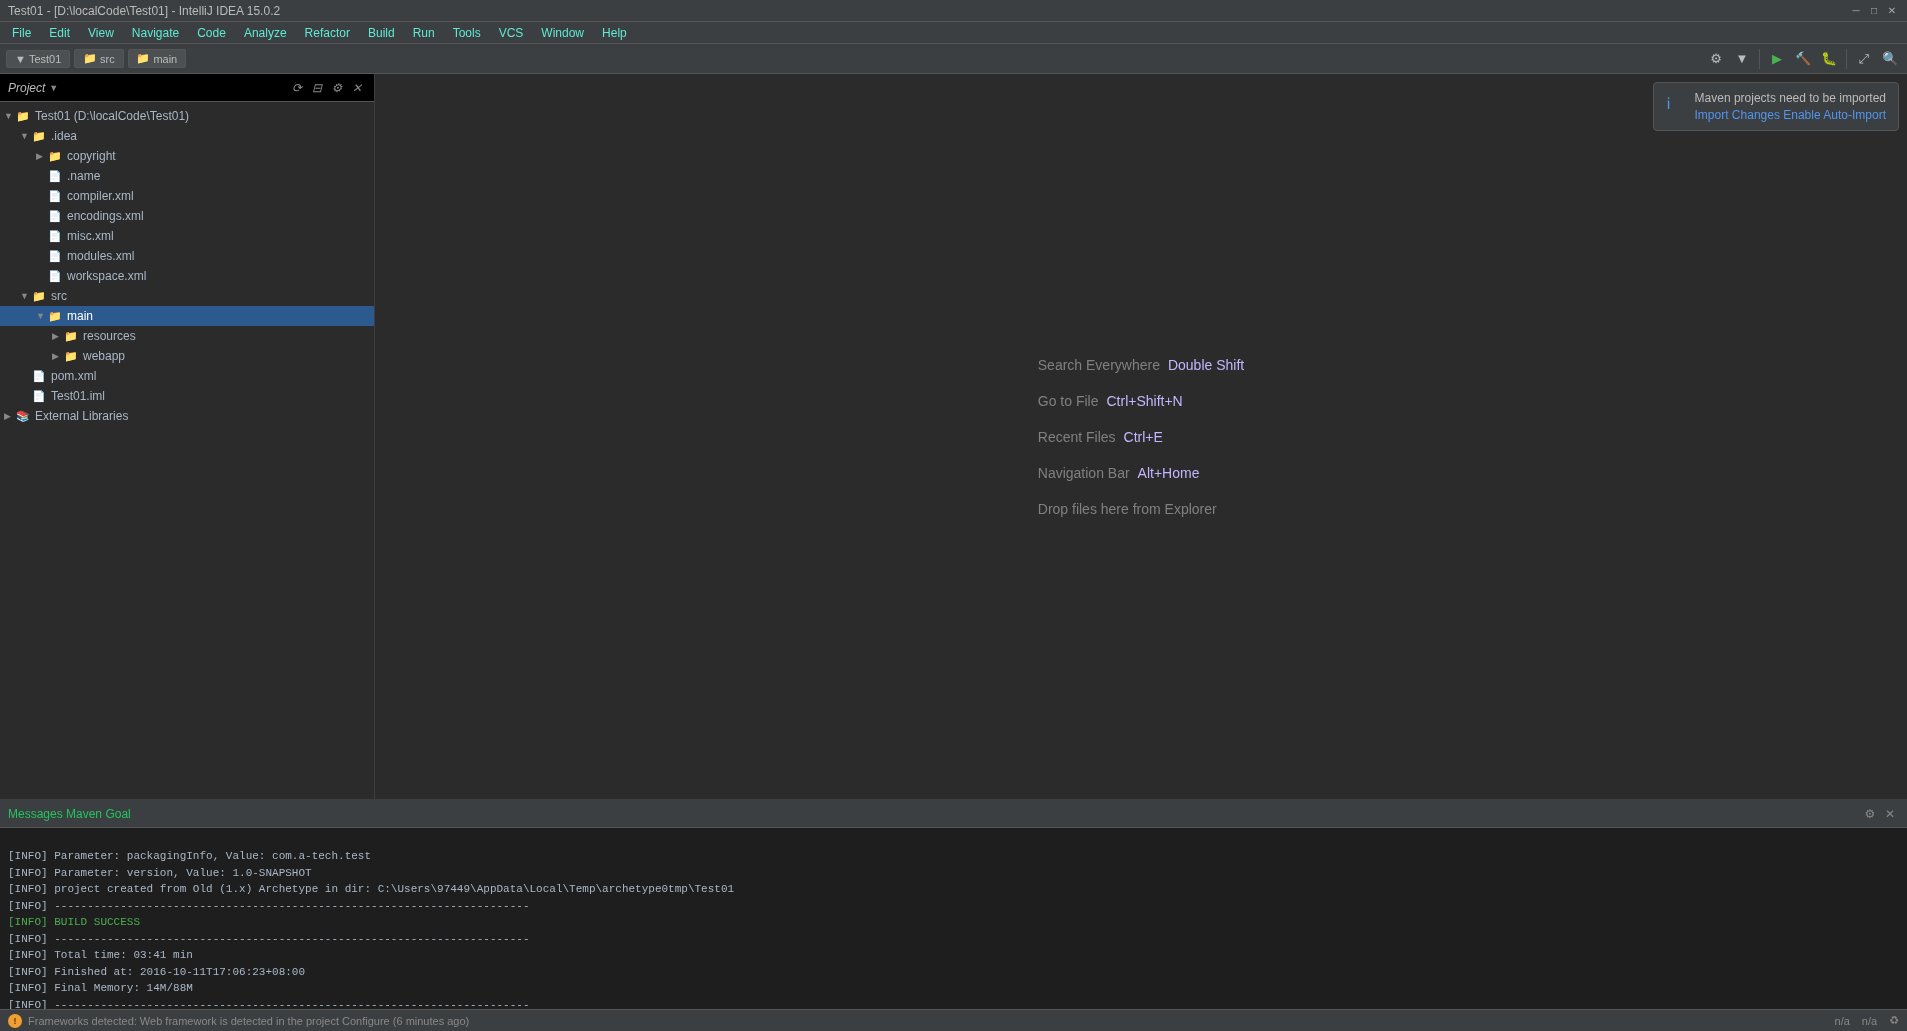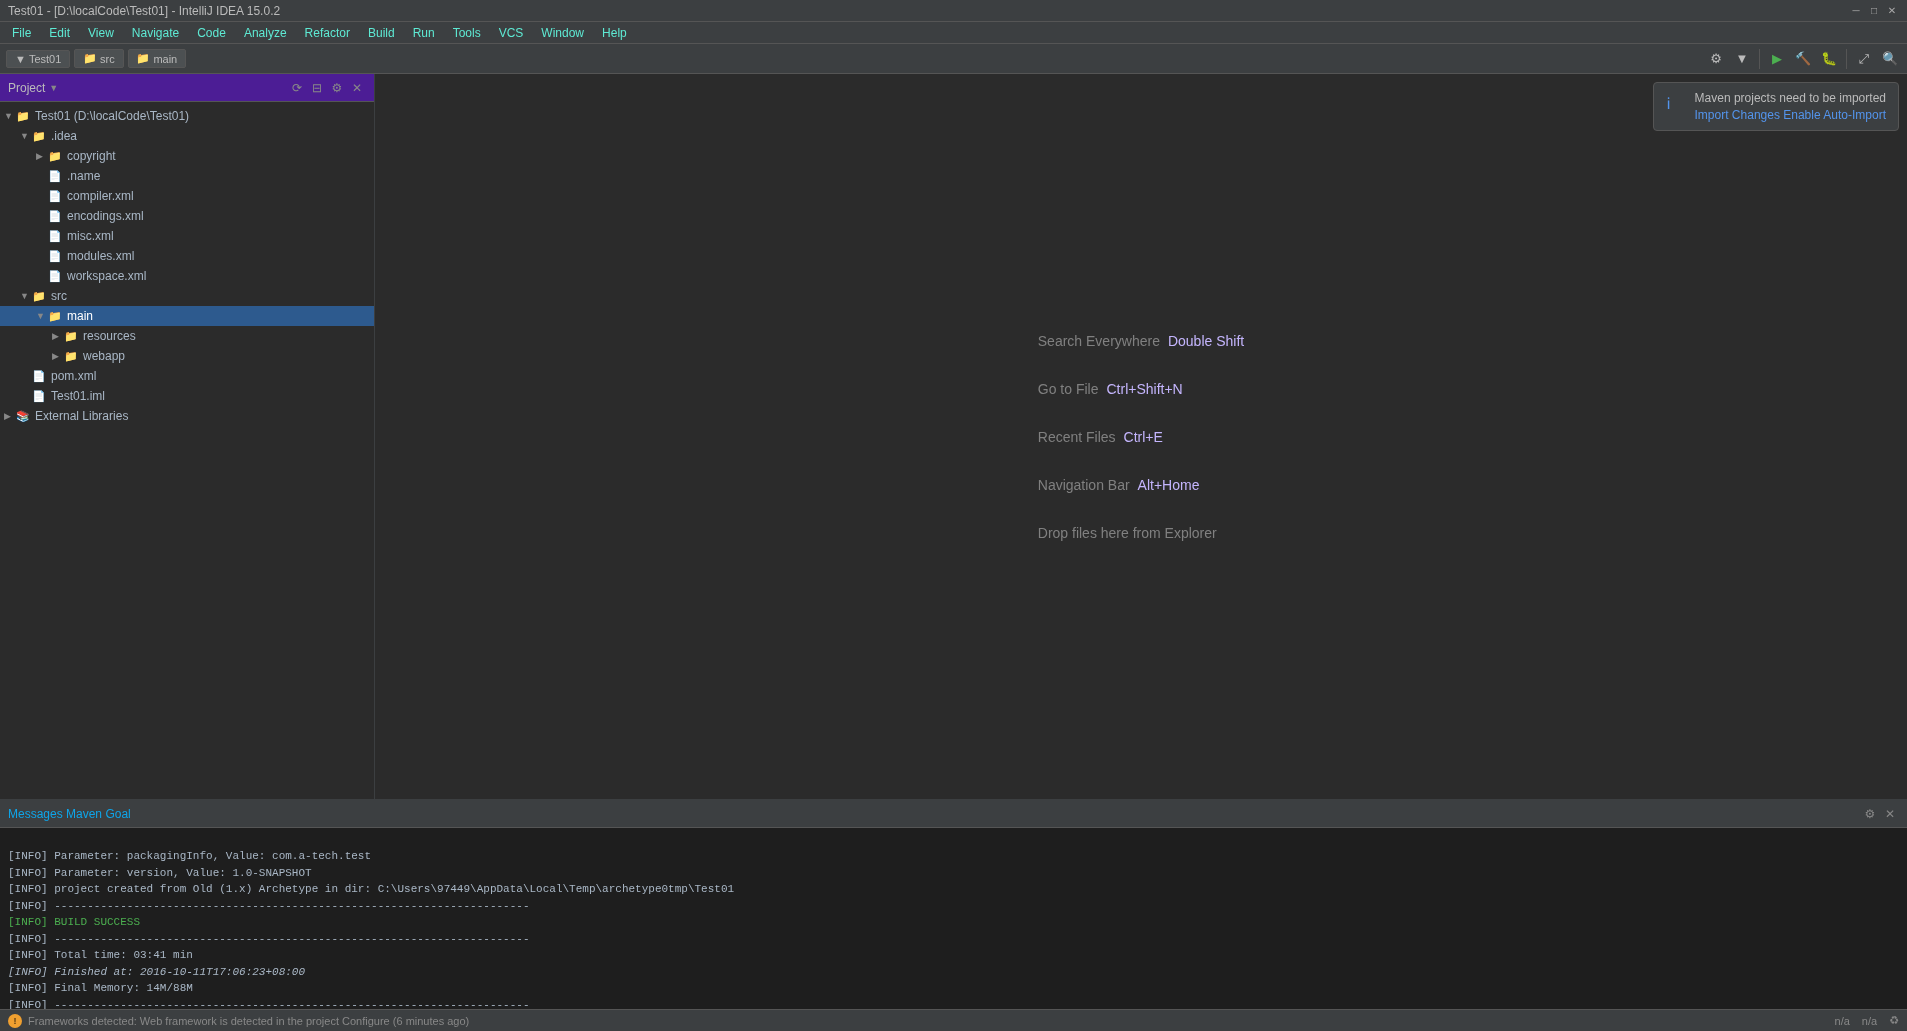--- a/index.html
+++ b/index.html
@@ -113,26 +113,27 @@
     
     #sidebar {
       width: 375px;
       background: #2b2b2b;
       border-right: 1px solid #3c3f41;
       display: flex;
       flex-direction: column;
     }
     #sidebar-header {
       height: 28px;
-      background: #4c1d95;
+      background: #000000;
       display: flex;
       align-items: center;
       justify-content: space-between;
       padding: 0 8px;
       border-bottom: 1px solid #555;
+      font-style: italic;
     }
     #sidebar-title {
       font-size: 12px;
       color: #bbb;
       display: flex;
       align-items: center;
       gap: 4px;
     }
     #sidebar-actions {
       display: flex;
@@ -177,21 +178,21 @@
       display: flex;
       align-items: center;
       justify-content: center;
       flex-direction: column;
       position: relative;
     }
 
     #shortcuts-panel {
       display: flex;
       flex-direction: column;
-      gap: 32px;
+      gap: 20px;
       align-items: flex-start;
     }
     .shortcut-row {
       display: flex;
       align-items: center;
       gap: 8px;
       font-size: 14px;
     }
     .shortcut-label {
       color: #808080;
@@ -245,21 +246,21 @@
       height: 28px;
       background: #3c3f41;
       display: flex;
       align-items: center;
       padding: 0 8px;
       border-bottom: 1px solid #555;
       justify-content: space-between;
     }
     #bottom-panel-title {
       font-size: 12px;
-      color: #0ea5e9;
+      color: #22c55e;
     }
     #bottom-panel-actions {
       display: flex;
       gap: 2px;
     }
     #console-output {
       flex: 1;
       padding: 20px 8px;
       overflow-y: auto;
       font-family: 'Consolas', 'Courier New', monospace;
@@ -532,21 +533,21 @@
     </div>
   </div>
   <div id="console-output">
   <div style="color: rgb(169, 183, 198);">[INFO] Parameter: packagingInfo, Value: com.a-tech.test</div>
       <div style="color: rgb(169, 183, 198);">[INFO] Parameter: version, Value: 1.0-SNAPSHOT</div>
       <div style="color: rgb(169, 183, 198);">[INFO] project created from Old (1.x) Archetype in dir: C:\Users\97449\AppData\Local\Temp\archetype0tmp\Test01</div>
       <div style="color: rgb(169, 183, 198);">[INFO] ------------------------------------------------------------------------</div>
       <div style="color: rgb(76, 175, 80);">[INFO] BUILD SUCCESS</div>
       <div style="color: rgb(169, 183, 198);">[INFO] ------------------------------------------------------------------------</div>
       <div style="color: rgb(169, 183, 198);">[INFO] Total time: 03:41 min</div>
-      <div style="color: rgb(169, 183, 198); font-style: italic;">[INFO] Finished at: 2016-10-11T17:06:23+08:00</div>
+      <div style="color: rgb(169, 183, 198);">[INFO] Finished at: 2016-10-11T17:06:23+08:00</div>
       <div style="color: rgb(169, 183, 198);">[INFO] Final Memory: 14M/88M</div>
       <div style="color: rgb(169, 183, 198);">[INFO] ------------------------------------------------------------------------</div>
       <div style="color: rgb(169, 183, 198);">[INFO] Maven execution finished</div>
     </div>
 </div>
 
 <div id="status-bar">
   <div id="status-left">
     <div class="status-icon warn">!</div>
     <span>Frameworks detected: Web framework is detected in the project Configure (6 minutes ago)</span>

